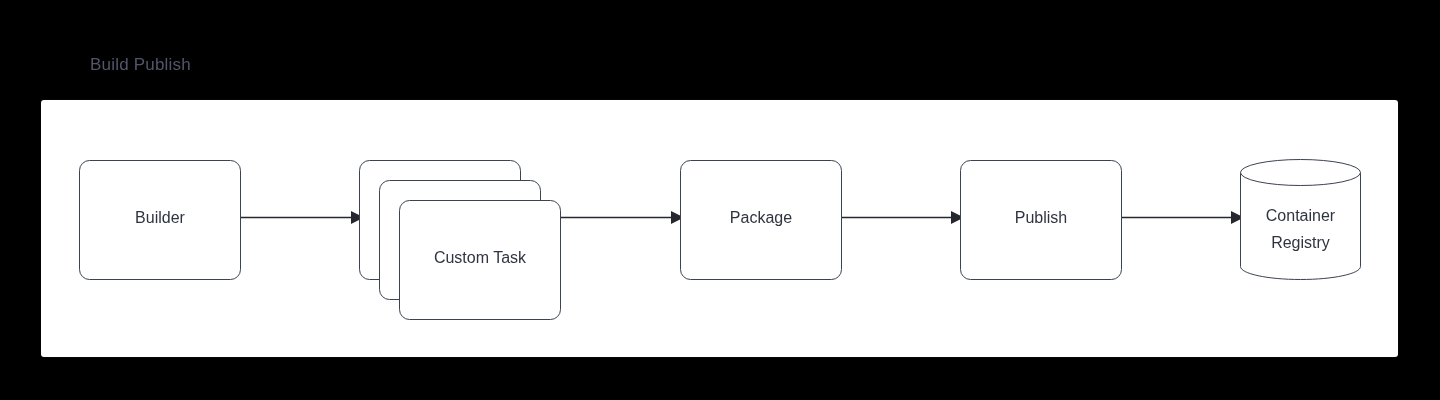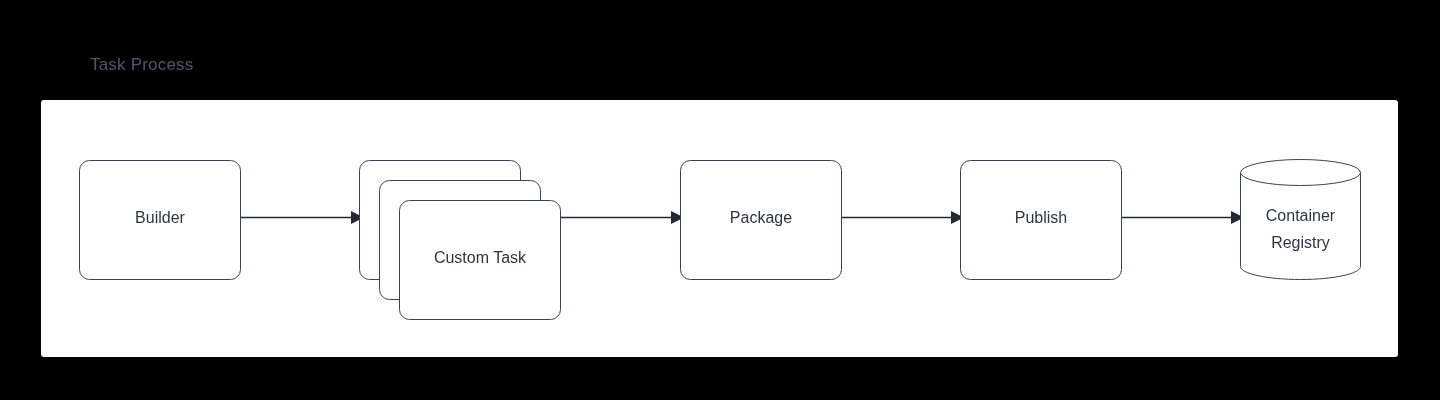--- a/index.html
+++ b/index.html
@@ -69,21 +69,21 @@
   .arrow-head {
     fill: #25292f;
     stroke: none;
   }
 </style>
 </head>
 <body>
 
 <div id="stage">
 
-  <div id="diagram-title">Task Process</div>
+  <div id="diagram-title">Build Publish</div>
 
   <div id="canvas-panel"></div>
 
   <svg id="flow-svg" viewBox="0 0 1440 400" xmlns="http://www.w3.org/2000/svg">
 
     <g>
       <line class="edge-line" x1="240" y1="217.5" x2="351" y2="217.5"></line>
       <polygon class="arrow-head" points="351,211 364,217.5 351,224"></polygon>
     </g>
 

